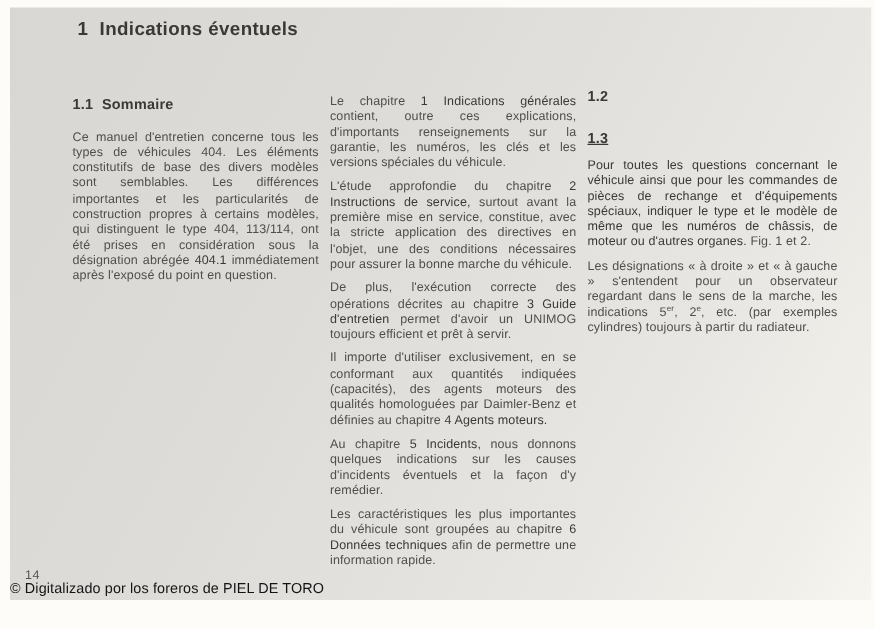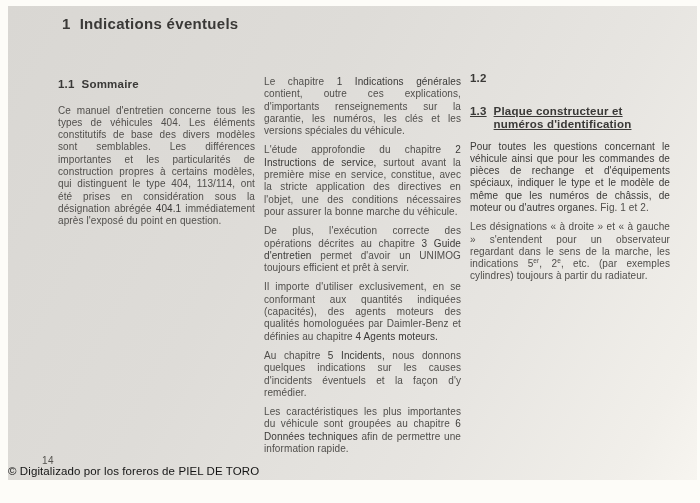--- a/index.html
+++ b/index.html
@@ -48,21 +48,21 @@
     line-height: 12.3px;
     letter-spacing: 0.1px;
     text-align: justify;
     color: #504e4b;
   }
   p.body-p:last-child { margin-bottom: 0; }
   p.body-p .b { font-weight: normal; color: #3a3937; }
   p.body-p sup { font-size: 6.5px; line-height: 0; vertical-align: super; }
   .page-number {
     position: absolute;
-    left: 34px; top: 449px;
+    left: 12px; top: 449px;
     font-size: 10px; color: #55534f; letter-spacing: 0.5px;
   }
   .watermark {
     position: absolute;
     left: 8px; top: 465px;
     font-size: 11.5px;
     color: #141414;
     letter-spacing: 0.1px;
     white-space: nowrap;
   }
@@ -95,21 +95,20 @@
       <p class="body-p"><span>Les caractéristiques les plus importantes du véhicule sont groupées au chapitre </span><span class="b">6 Données techniques</span><span> afin de permettre une information rapide.</span></p>
     </div>
 
     <div class="col col3">
       <div class="h2">
         <span class="h2-num">1.2</span>
       </div>
 
       <div class="h2 h2-plaque">
         <span class="h2-num">1.3</span>
-        <span class="h2-text">Plaque constructeur et numéros d'identification</span>
       </div>
       <p class="body-p"><span class="b">Pour toutes les questions concernant le véhicule ainsi que pour les commandes de pièces de rechange et d'équipements spéciaux, indiquer le type et le modèle de même que les numéros de châssis, de moteur ou d'autres organes.</span><span> Fig. 1 et 2.</span></p>
       <p class="body-p"><span>Les désignations « à droite » et « à gauche » s'entendent pour un observateur regardant dans le sens de la marche, les indications 5</span><sup>er</sup><span>, 2</span><sup>e</sup><span>, etc. (par exemples cylindres) toujours à partir du radiateur.</span></p>
     </div>
 
     <div class="page-number">14</div>
   </div>
 
   <div class="watermark">© Digitalizado por los foreros de PIEL DE TORO</div>
 </div>

